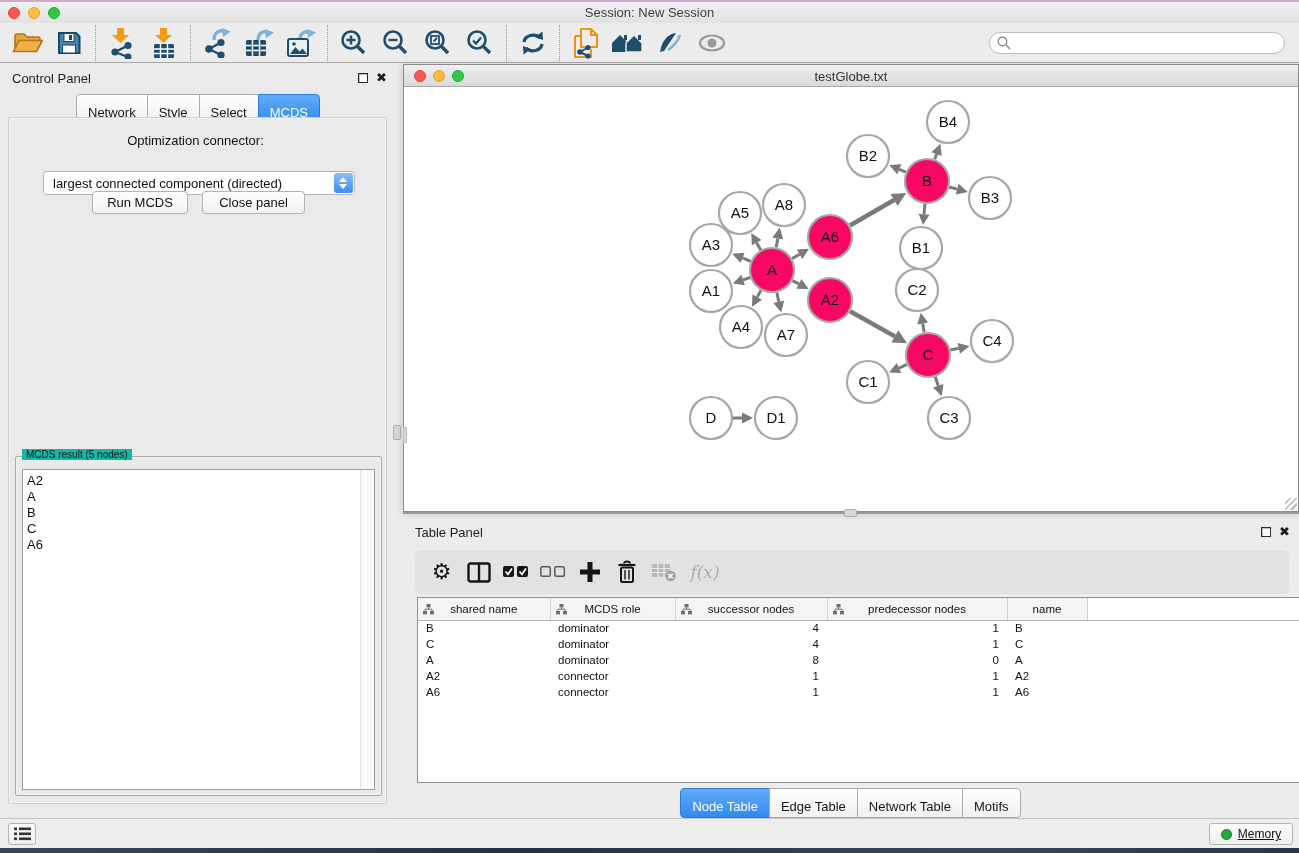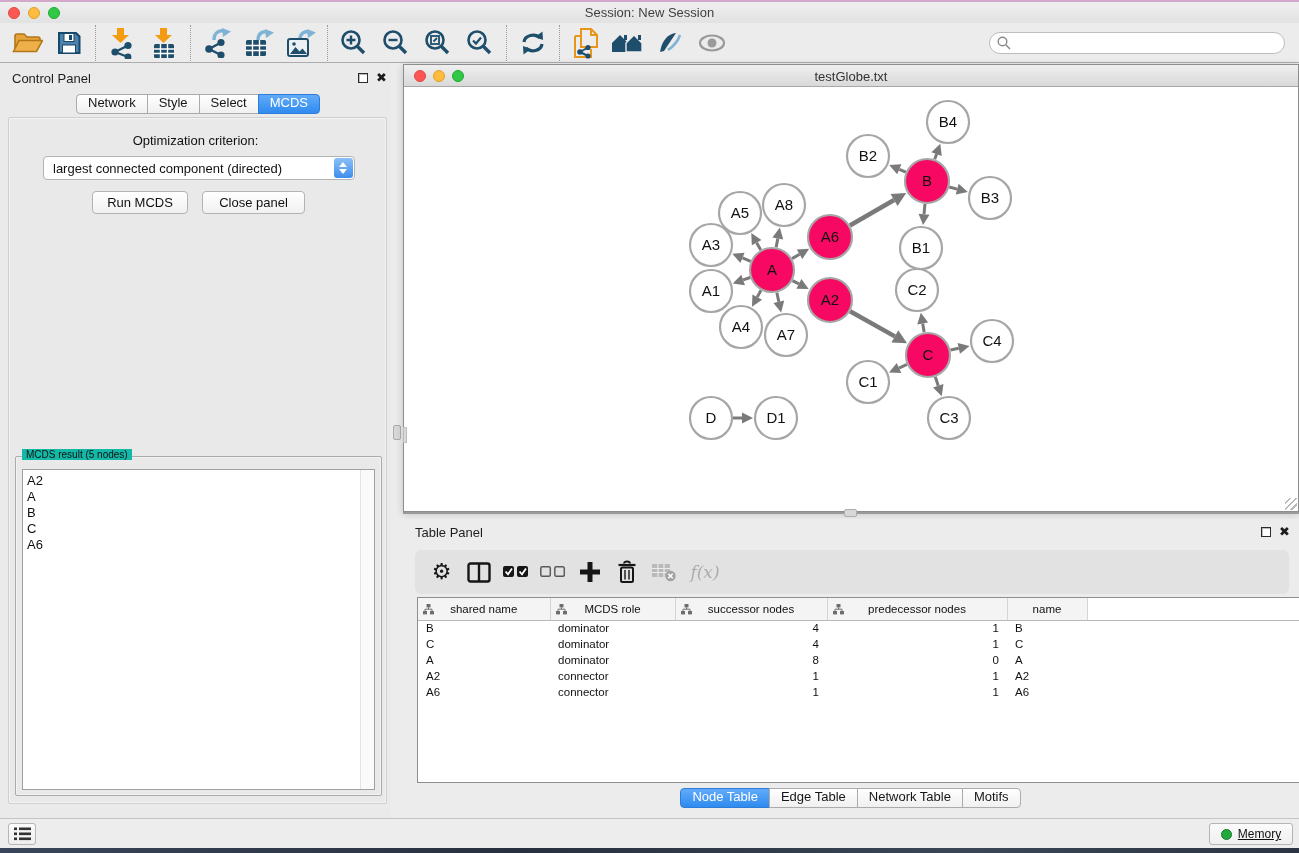--- a/index.html
+++ b/index.html
@@ -27,28 +27,28 @@
   .search-mag { position:absolute; left:8px; top:4px; }
 
   
   .panel-title { font-size:13px; color:#1E1E1E; }
   .float-btn { position:absolute; width:10px; height:10px; border:1.5px solid #2B2B2B; background:#fff; box-shadow:inset 1px 1px 0 #bbb; }
   .close-btn { position:absolute; font-size:13px; font-weight:bold; color:#1B1B1B; line-height:10px; }
 
   
   .control-panel { position:absolute; left:0; top:63px; width:391px; height:755px; background:#EAEAEA; }
   .cp-tabs { position:absolute; left:77px; top:31px; display:flex; }
-  .tab { border:1px solid #ABABAB; background:linear-gradient(#FFFFFF,#F0F0F0); padding:0 11px 3px; font-size:13px; color:#161616; margin-left:-1px; }
+  .tab { border:1px solid #ABABAB; background:linear-gradient(#FFFFFF,#F0F0F0); padding:10px 11px 3px; font-size:13px; color:#161616; margin-left:-1px; }
   .tab:first-child { border-radius:4px 0 0 4px; }
   .tab:last-child { border-radius:0 4px 4px 0; }
   .tab.active { background:linear-gradient(#62ABFA,#2F8BEF); color:#fff; border-color:#2D7CD8; }
   .cp-inset { position:absolute; left:8px; top:54px; width:379px; height:687px; background:#E9E9E9;
               border:1.5px solid #CFCFCF; border-radius:2px; box-shadow:inset 0 0 0 1px #F3F3F3; }
   .opt-label { position:absolute; left:0; width:100%; top:70px; text-align:center; font-size:13px; color:#111; }
-  .combo { position:absolute; left:43px; top:93px; width:312px; height:24px; background:#fff; border:1px solid #B3B3B3; border-radius:4px; }
+  .combo { position:absolute; left:43px; top:108px; width:312px; height:24px; background:#fff; border:1px solid #B3B3B3; border-radius:4px; }
   .combo-text { position:absolute; left:9px; top:4px; font-size:13px; color:#111; }
   .combo-step { position:absolute; right:1px; top:1px; width:19px; height:20px; border-radius:3px; background:linear-gradient(#8BC0F7,#3D8DEE); }
   .combo-step .up { position:absolute; left:5px; top:4px; width:0; height:0; border-left:4.5px solid transparent; border-right:4.5px solid transparent; border-bottom:5px solid #fff; }
   .combo-step .dn { position:absolute; left:5px; bottom:4px; width:0; height:0; border-left:4.5px solid transparent; border-right:4.5px solid transparent; border-top:5px solid #fff; }
   .btn { position:absolute; height:23px; background:linear-gradient(#FFFFFF,#F1F1F1); border:1px solid #B3B3B3; border-radius:4px; font-size:13px; color:#111; text-align:center; line-height:21px; }
   .groupbox { position:absolute; left:15px; top:393px; width:367px; height:340px; border:1px solid #ABABAB; border-radius:2px; box-shadow:inset 0 0 0 1px #F2F2F2; }
   .groupbox-label { position:absolute; left:6px; top:-8px; background:#14b8a6; padding:0 4px; font-size:10px; color:#111; }
   .listbox { position:absolute; left:6px; top:12px; right:6px; bottom:5px; background:#fff; border:1px solid #A0A0A0; overflow:hidden; }
   .listbox .track { position:absolute; right:0; top:0; bottom:0; width:14px; background:#FAFAFA; border-left:1px solid #E4E4E4; }
   .list-item { font-size:13px; color:#111; line-height:16px; padding-left:4px; }
@@ -253,21 +253,21 @@
     <div class="panel-title" style="position:absolute;left:12px;top:8px;">Control Panel</div>
     <span class="float-btn" style="left:358px;top:10px;"></span>
     <span class="close-btn" style="left:376px;top:10px;">✖</span>
     <div class="cp-tabs" id="cp-tabs">
         <div class="tab">Network</div>
         <div class="tab">Style</div>
         <div class="tab">Select</div>
         <div class="tab active">MCDS</div>
       </div>
     <div class="cp-inset"></div>
-    <div class="opt-label">Optimization criterion:</div>
+    <div class="opt-label">Optimization connector:</div>
     <div class="combo">
       <span class="combo-text">largest connected component (directed)</span>
       <span class="combo-step">
           <span class="up"></span>
           <span class="dn"></span>
         </span>
     </div>
     <div class="btn" style="left:92px;top:128px;width:96px;">Run MCDS</div>
     <div class="btn" style="left:202px;top:128px;width:103px;">Close panel</div>
     <div class="groupbox">

